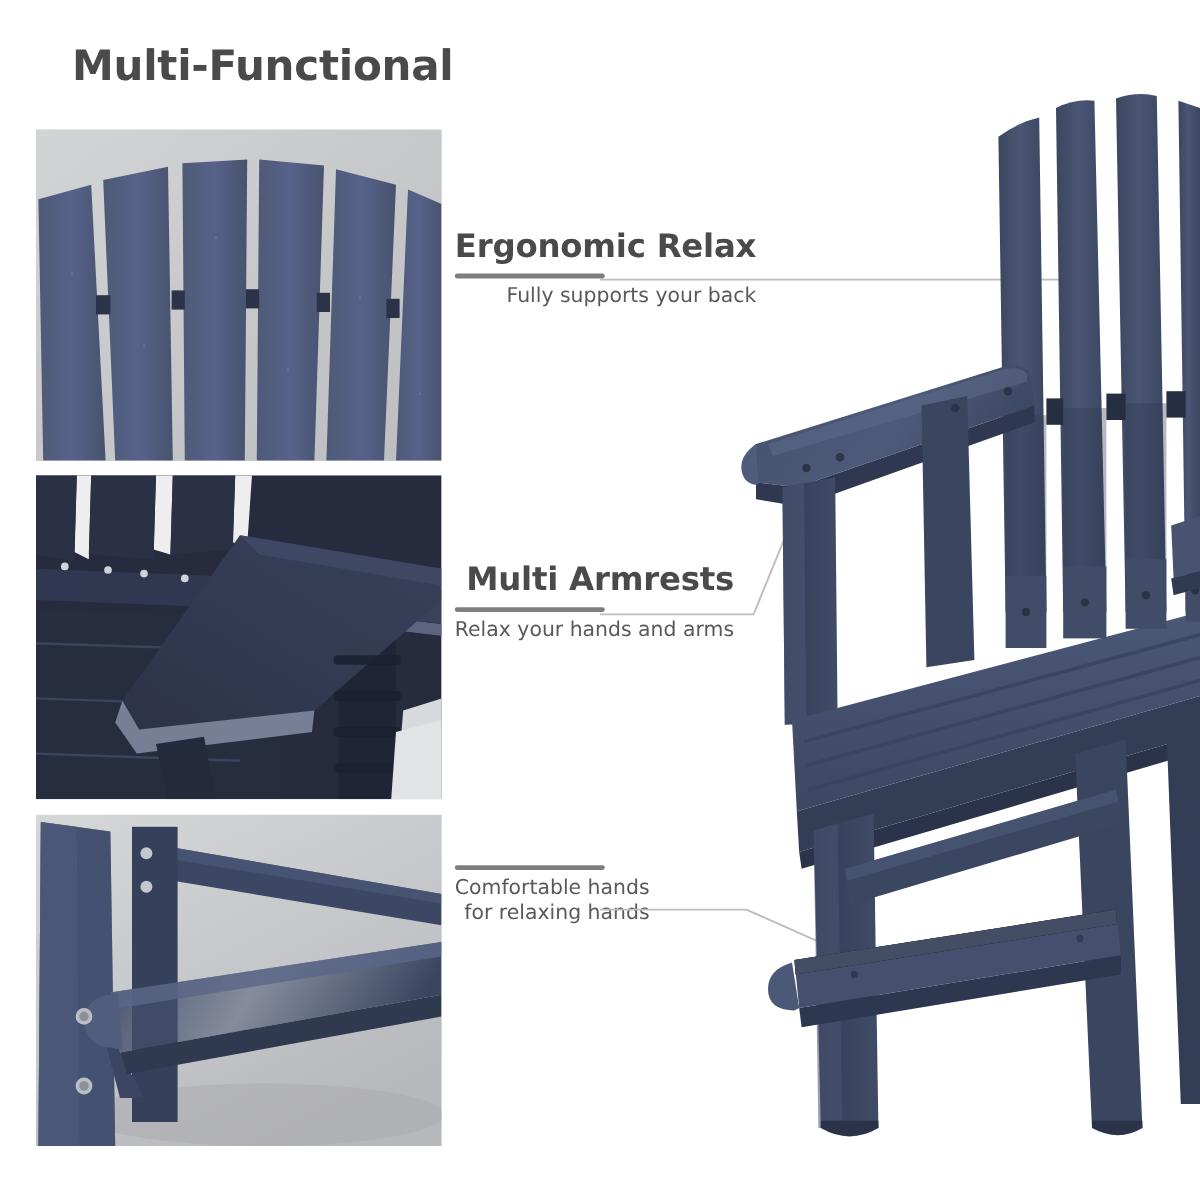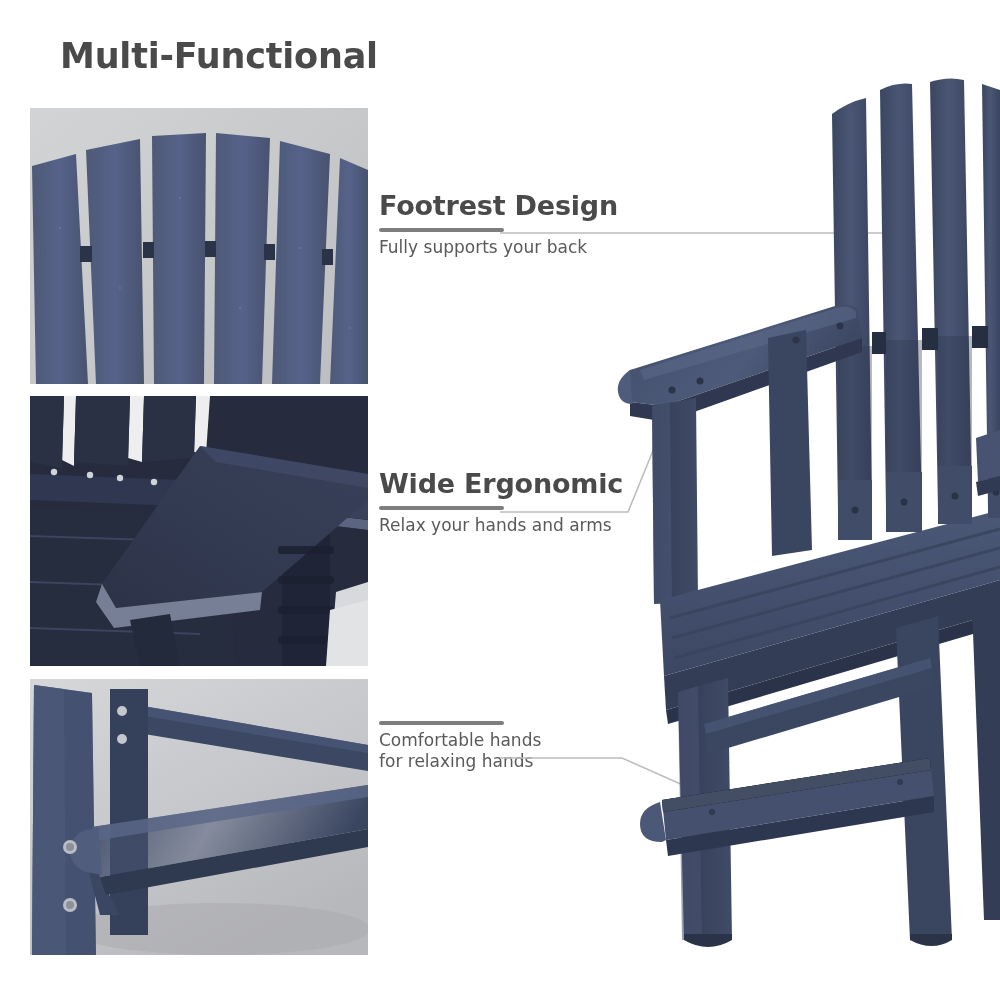--- a/index.html
+++ b/index.html
@@ -3,21 +3,21 @@
 <meta charset="utf-8">
 <style>
   html,body{margin:0;padding:0;}
   body{
     width:1000px;height:1000px;
     background:#ffffff;
     font-family:"DejaVu Sans", sans-serif;
     overflow:hidden;
     position:relative;
   }
-  #stage{position:absolute;left:0;top:0;width:910px;height:1000px;background:#fff;}
+  #stage{position:absolute;left:0;top:0;width:910px;height:1000px;background:#fff;text-align:right;}
 
   
   .page-title{
     position:absolute;left:60px;top:36px;
     font-size:35px;font-weight:bold;color:#4a4a4a;
     letter-spacing:-0.2px;white-space:nowrap;
   }
 
   
   .inset{
@@ -208,29 +208,29 @@
       </g>
 
       <g>
         <circle cx="92" cy="32" r="5" fill="#c3c7ce"></circle>
         <circle cx="92" cy="60" r="5" fill="#c3c7ce"></circle>
       </g>
     </svg>
   </div>
 
   <div class="callout" id="callout-ergonomic">
-    <div class="c-title">Footrest Design</div>
+    <div class="c-title">Ergonomic Relax</div>
     <div class="rule">
       <div class="thick"></div>
     </div>
     <div class="c-sub">Fully supports your back</div>
   </div>
 
   <div class="callout" id="callout-armrests">
-    <div class="c-title">Wide Ergonomic</div>
+    <div class="c-title">Multi Armrests</div>
     <div class="rule">
       <div class="thick"></div>
     </div>
     <div class="c-sub">Relax your hands and arms</div>
   </div>
 
   <div class="callout" id="callout-footrest">
     <div class="rule">
       <div class="thick"></div>
     </div>

